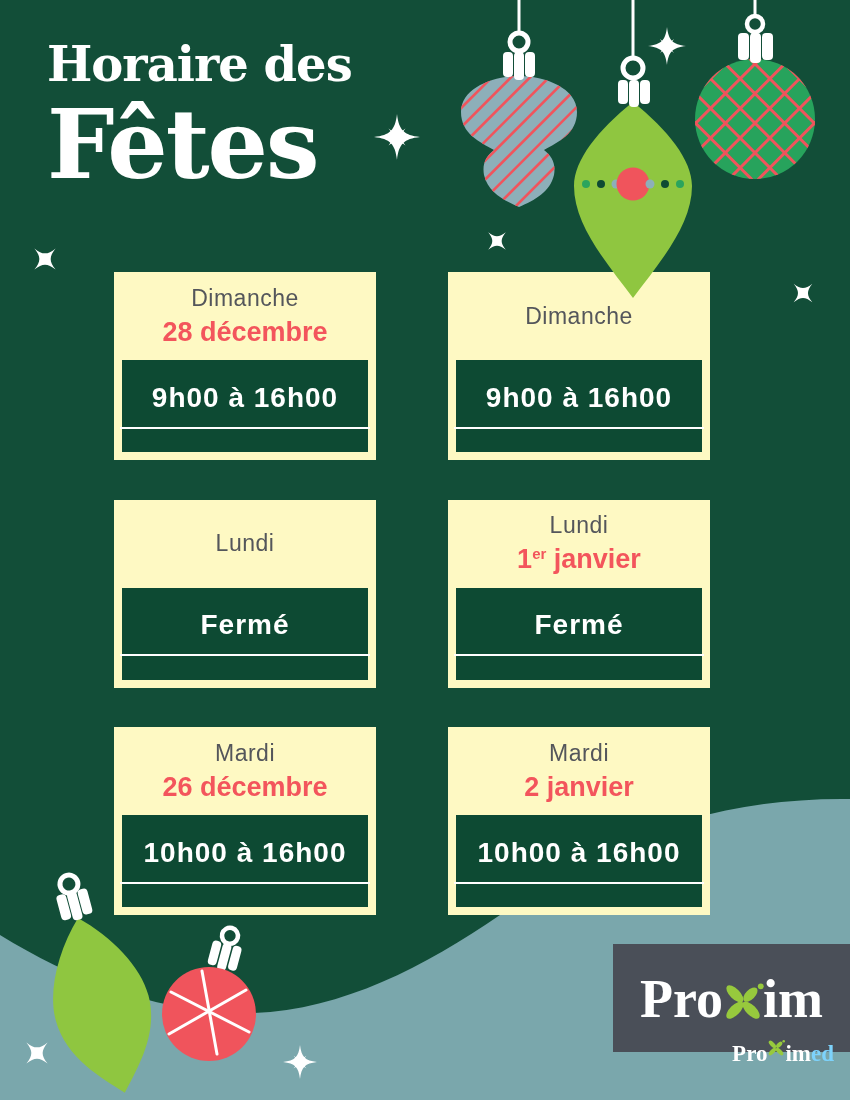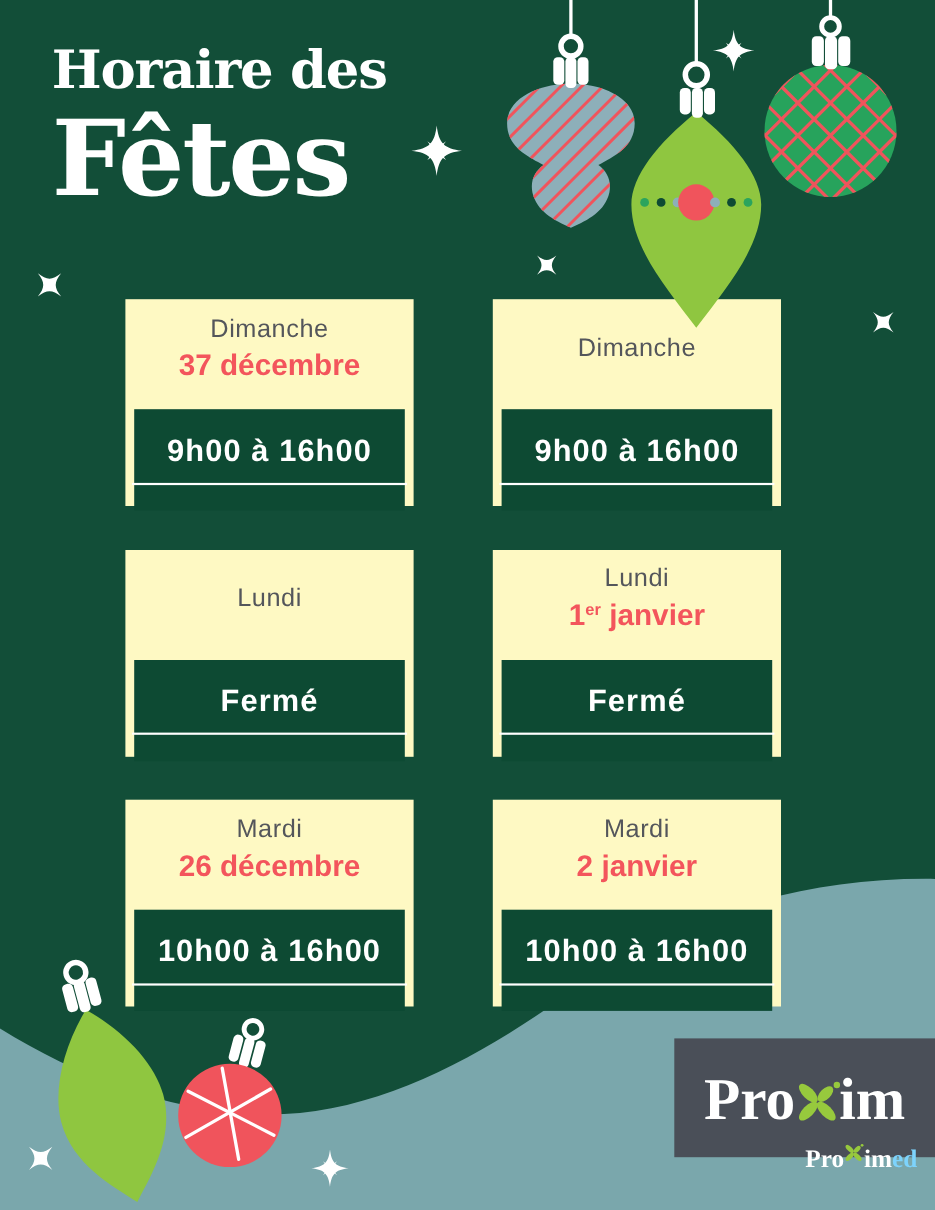--- a/index.html
+++ b/index.html
@@ -26,21 +26,21 @@
     display:grid;grid-template-columns:286px 286px;column-gap:48px;row-gap:39.5px;
   }
   .card{width:262px;height:188px;background:#fef9c3;box-sizing:border-box;}
   .card-top{
     height:88px;display:flex;flex-direction:column;align-items:center;justify-content:center;
   }
   .day-label{font-size:23px;color:#54565B;letter-spacing:0.5px;line-height:1;}
   .date-label{font-size:27px;font-weight:700;color:#F3555C;line-height:1;margin-top:9px;}
   .date-sup{font-size:15px;position:relative;top:-9px;}
   .card-panel{
-    margin:12px 8px 8px 8px;height:92px;background:#0D4A33;
+    margin:0 8px 8px 8px;height:92px;background:#0D4A33;
     display:flex;flex-direction:column;align-items:center;justify-content:center;
   }
   .hours-label{font-size:28px;font-weight:700;color:#ffffff;letter-spacing:1px;line-height:1;}
   .hours-underline{width:250px;height:2px;background:#ffffff;margin-top:15px;}
   
   .deco-svg{position:absolute;left:0;top:0;width:850px;height:1100px;z-index:5;pointer-events:none;}
   
   .logo-box{
     position:absolute;left:613px;top:944px;width:237px;height:108px;
     background:#4A4F58;z-index:4;box-sizing:border-box;padding-top:28px;
@@ -72,21 +72,21 @@
   <div class="title">
     <div class="title-line1">Horaire des</div>
     <div class="title-line2">Fêtes</div>
   </div>
 
   <div class="cards">
 
     <div class="card">
       <div class="card-top">
         <div class="day-label">Dimanche</div>
-        <div class="date-label"><span>37 décembre</span><span class="date-sup"></span><span></span></div>
+        <div class="date-label"><span>28 décembre</span><span class="date-sup"></span><span></span></div>
       </div>
       <div class="card-panel">
         <div class="hours-label">9h00 à 16h00</div>
         <div class="hours-underline"></div>
       </div>
     </div>
 
     <div class="card">
       <div class="card-top">
         <div class="day-label">Dimanche</div>

